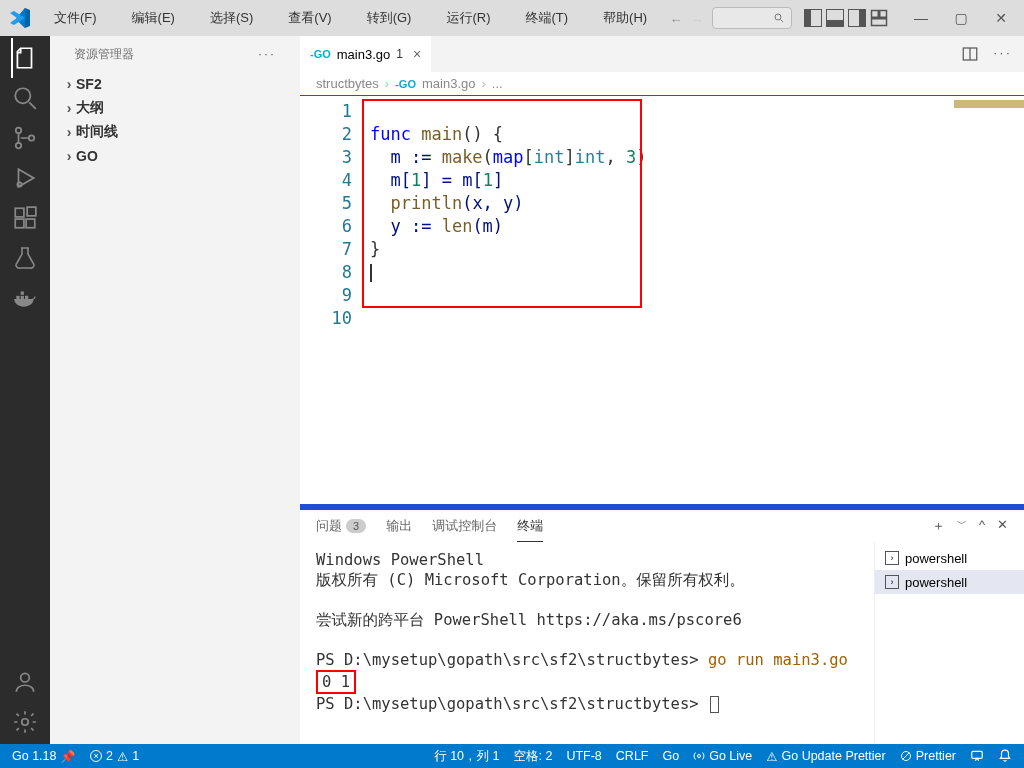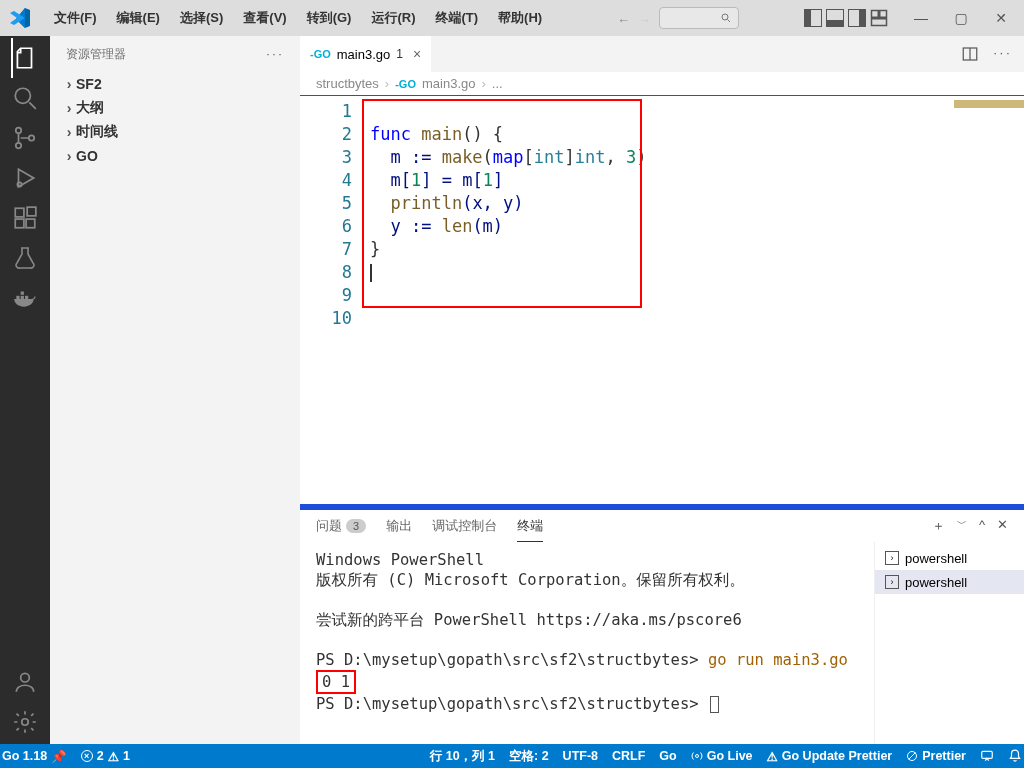--- a/index.html
+++ b/index.html
@@ -1,21 +1,21 @@
 <!DOCTYPE html>
 <html><head>
 <meta charset="utf-8">
 <style>
 * { margin: 0; padding: 0; box-sizing: border-box; }
 body { font-family: "Segoe UI", "Microsoft YaHei", sans-serif; font-size: 13px; width: 1024px; height: 768px; overflow: hidden; background: #fff; display: flex; flex-direction: column; }
 
 
 .titlebar { height: 36px; background: #dddddd; display: flex; align-items: center; padding: 0 8px; color: #333; }
 .vs-logo { width: 24px; height: 24px; margin-right: 12px; }
-.menu { display: flex; gap: 0; font-weight: bold; }
+.menu { display: flex; gap: 15px; }
 .menu-item { padding: 0 10px; font-size: 13px; cursor: pointer; }
 .title-center { flex: 1; display: flex; align-items: center; justify-content: center; gap: 8px; }
 .title-search { width: 80px; border: 1px solid #bbb; background: #e8e8e8; border-radius: 4px; height: 22px; display: flex; align-items: center; padding-right: 6px; justify-content: flex-end; }
 .title-right { display: flex; align-items: center; gap: 10px; }
 .layout-icons { display: flex; gap: 4px; margin-right: 8px; }
 .layout-btn { width: 18px; height: 18px; border: 1.5px solid #555; display: flex; }
 .layout-btn.l1 .left { width: 40%; background: #555; }
 .layout-btn.l2 .bot { width: 100%; height: 40%; align-self: flex-end; background: #555; }
 .layout-btn.l3 .right { width: 40%; margin-left: auto; background: #555; }
 .win-btn { width: 30px; height: 30px; display: flex; align-items: center; justify-content: center; color: #555; font-size: 14px; }
@@ -26,21 +26,21 @@
 
 .activitybar { width: 50px; background: #2c2c2c; display: flex; flex-direction: column; align-items: center; padding-top: 8px; gap: 12px; }
 .activitybar .bottom { margin-top: auto; margin-bottom: 8px; display: flex; flex-direction: column; gap: 12px; align-items: center; }
 .act-icon { width: 28px; height: 28px; color: #888; display: flex; align-items: center; justify-content: center; cursor: pointer; }
 .act-icon.active { color: #fff; }
 .act-icon.active::before { content: ""; position: absolute; left: 0; width: 2px; height: 40px; background: #fff; }
 .act-icon { position: relative; }
 
 
 .sidebar { width: 250px; background: #f3f3f3; display: flex; flex-direction: column; }
-.sidebar-title { height: 36px; display: flex; align-items: center; padding: 0 16px; font-size: 12px; color: #6f6f6f; justify-content: space-between; }
+.sidebar-title { height: 36px; display: flex; align-items: center; padding: 0 24px; font-size: 12px; color: #6f6f6f; justify-content: space-between; }
 .tree { font-size: 14px; color: #333; }
 .tree-item { height: 24px; display: flex; align-items: center; padding-left: 12px; cursor: pointer; }
 .chev { width: 14px; display: inline-block; text-align: center; color: #555; }
 .tree-item.bold { font-weight: 600; }
 
 
 .editor { flex: 1; display: flex; flex-direction: column; min-width: 0; }
 .tabs { height: 36px; background: #f3f3f3; display: flex; align-items: center; }
 .tab { height: 36px; background: #fff; display: flex; align-items: center; padding: 0 10px; gap: 6px; font-size: 13px; }
 .go-icon { color: #00ADD8; font-weight: bold; font-size: 11px; }
@@ -76,21 +76,21 @@
 .terminal { flex: 1; padding: 8px 16px; font-family: Consolas, "NSimSun", monospace; font-size: 15.5px; line-height: 20px; color: #333; white-space: pre-wrap; overflow: hidden; }
 .term-cursor { display: inline-block; width: 9px; height: 17px; border: 1px solid #555; vertical-align: middle; margin-left: 2px; }
 .term-cmd { color: #a16207; }
 .redbox2 { border: 2.5px solid #ff0000; padding: 0 4px; display: inline-block; }
 .term-sidebar { width: 150px; border-left: 1px solid #eee; padding: 4px 0; font-size: 13px; }
 .term-sess { height: 24px; display: flex; align-items: center; padding: 0 10px; gap: 6px; }
 .term-sess.active { background: #e4e6f1; }
 .term-sess .ticon { width: 14px; height: 14px; border: 1px solid #555; display: flex; align-items: center; justify-content: center; font-size: 9px; }
 
 
-.statusbar { height: 24px; background: #007acc; color: #fff; display: flex; align-items: center; font-size: 12.5px; padding: 0 2px; gap: 14px; font-weight: bold; }
+.statusbar { height: 24px; background: #007acc; color: #fff; display: flex; align-items: center; font-size: 12.5px; padding: 0 12px; gap: 14px; }
 .statusbar .right { margin-left: auto; display: flex; gap: 14px; align-items: center; }
 .sb-item { display: flex; align-items: center; gap: 4px; cursor: pointer; }
 .warn-icon::before { content: "⚠"; }
 .err-icon { width: 12px; height: 12px; border: 1.5px solid #fff; border-radius: 50%; display: inline-flex; align-items: center; justify-content: center; font-size: 9px; }
 
 svg { display: block; }
 </style>
 </head>
 <body>
 

